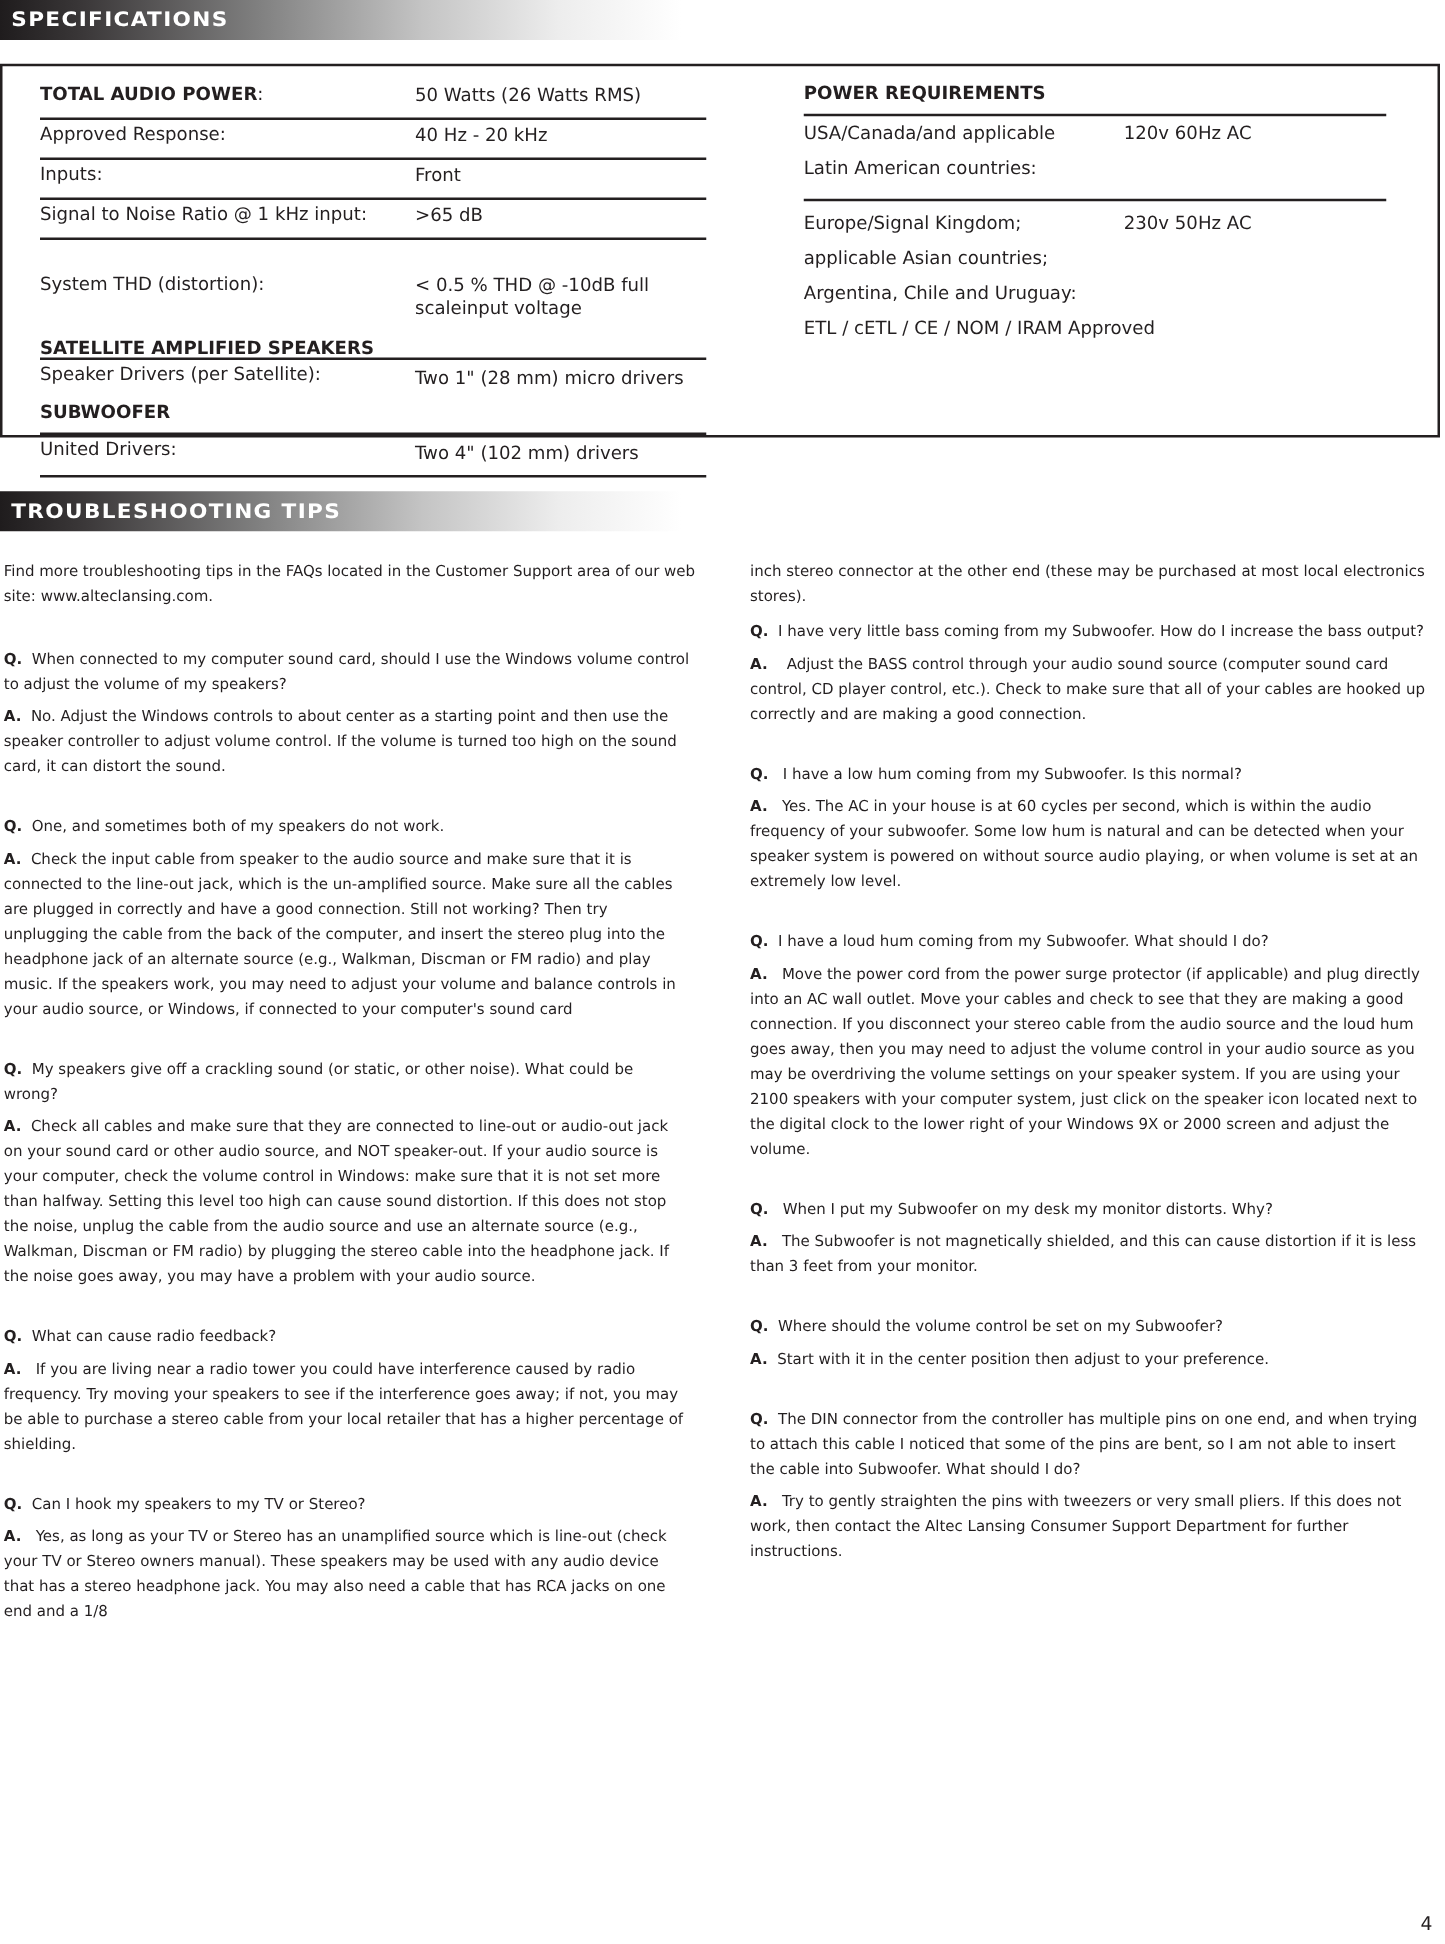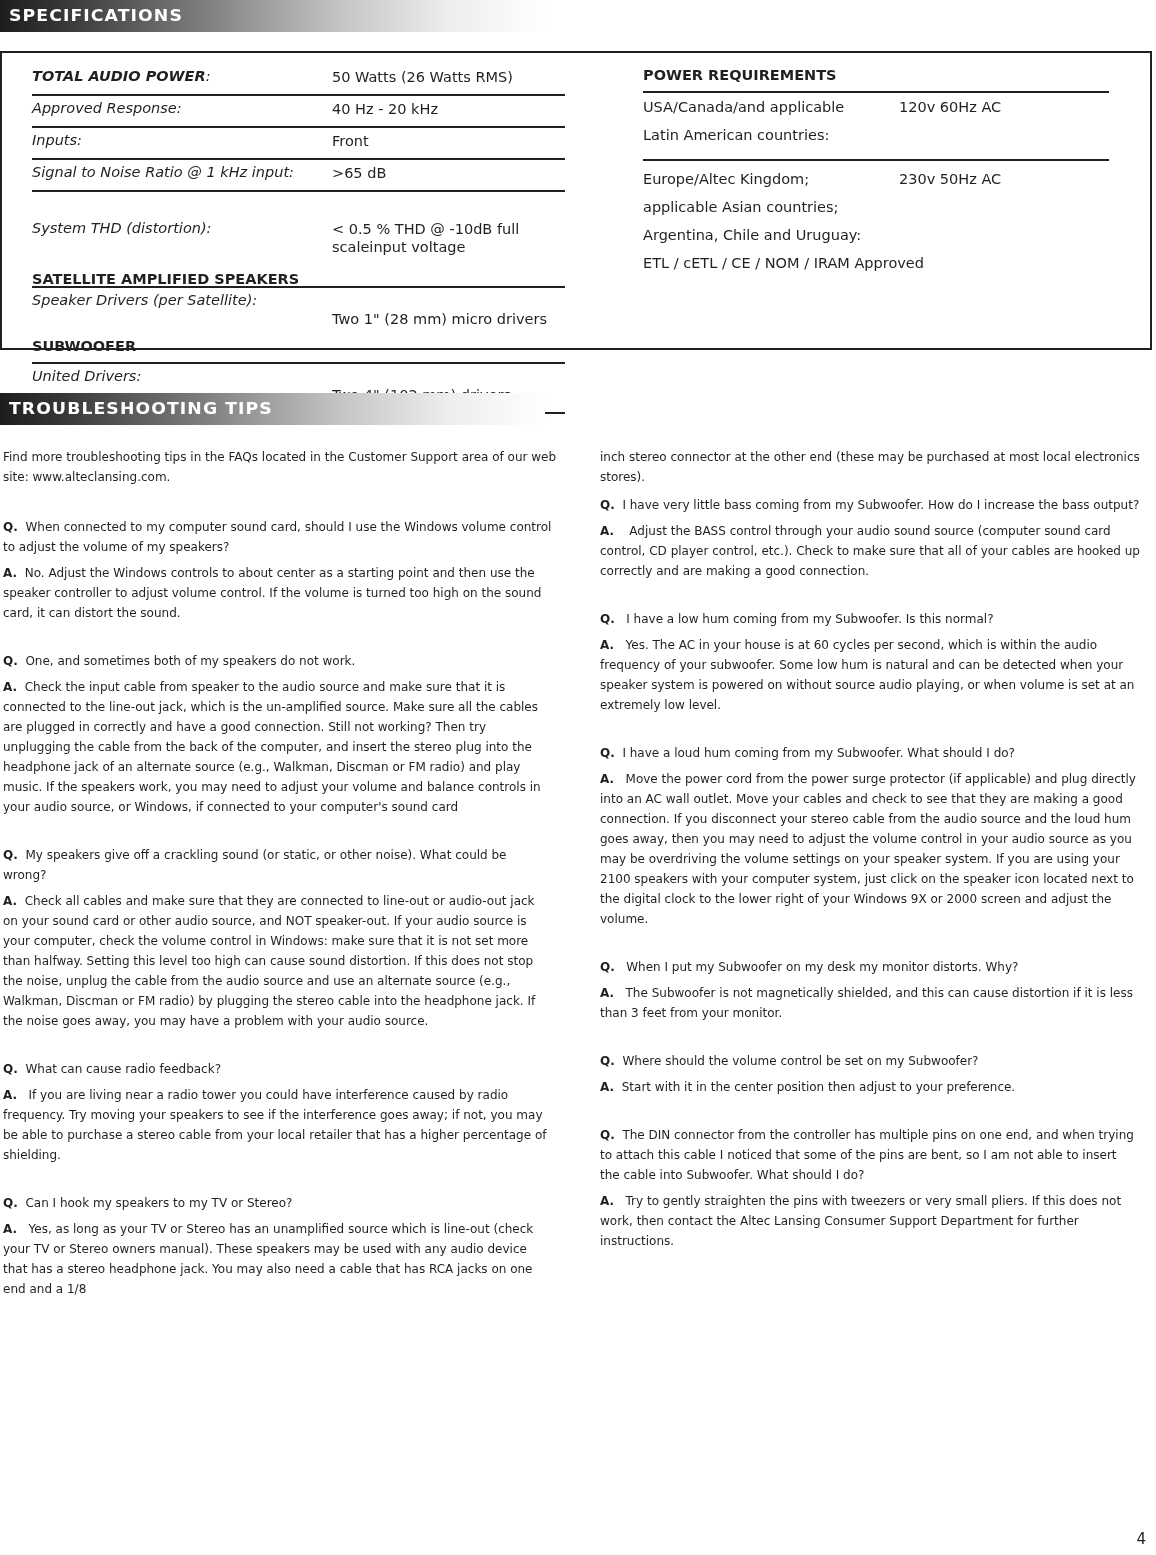--- a/index.html
+++ b/index.html
@@ -20,27 +20,27 @@
     #specs-bar { top: 0; }
     #tips-bar { top: 393px; }
 
     .spec-box {
       position: absolute; left: 0; top: 51px; width: 1148px; height: 295px;
       border: 2px solid #231f20;
     }
     .spec-table { position: absolute; left: 30px; top: 14px; width: 533px; }
     .spec-row { position: relative; border-bottom: 2px solid #231f20; padding: 1px 0 4px 0; min-height: 20px; }
     .spec-row.no-rule { border-bottom: none; }
-    .spec-row .lbl { position: absolute; left: 0; top: 1px; width: 300px; font-style: italic; }
+    .spec-row .lbl { position: absolute; left: 0; top: 1px; width: 300px; }
     .spec-row .val { margin-left: 300px; line-height: 18px; }
     .spec-row .heading { font-weight: bold; }
     .spec-row.r0 { height: 22px; }
     .spec-row.r1, .spec-row.r2, .spec-row.r3 { height: 22px; padding-top: 4px; }
     .spec-row.r4 { height: 62px; padding-top: 4px; margin-top: 24px; }
-    .spec-row.sub { height: 22px; padding-top: 22px; }
+    .spec-row.sub { height: 22px; padding-top: 6px; }
 
     .power { position: absolute; left: 641px; top: 14px; width: 466px; }
     .power .p-head { font-weight: bold; height: 22px; border-bottom: 2px solid #231f20; padding-bottom: 2px; }
     .power .p-line { height: 28px; line-height: 28px; position: relative; }
     .power .p-line .pv { position: absolute; left: 256px; top: 0; }
     .power .p-rule { border-bottom: 2px solid #231f20; height: 10px; margin-bottom: 4px; }
 
     .col { position: absolute; top: 447px; line-height: 20px; font-size: 12px; }
     #col-left { left: 3px; width: 565px; }
     #col-right { left: 600px; width: 556px; }
@@ -99,21 +99,21 @@
     <div class="p-head">POWER REQUIREMENTS</div>
     <div class="p-line">
       <span>USA/Canada/and applicable</span>
       <span class="pv">120v 60Hz AC</span>
     </div>
     <div class="p-line">
       <span>Latin American countries:</span>
     </div>
     <div class="p-rule"></div>
     <div class="p-line">
-      <span>Europe/Altec Kingdom;</span>
+      <span>Europe/Signal Kingdom;</span>
       <span class="pv">230v 50Hz  AC</span>
     </div>
     <div class="p-line">
       <span>applicable Asian countries;</span>
     </div>
     <div class="p-line">
       <span>Argentina, Chile and Uruguay:</span>
     </div>
     <div class="p-line">ETL / cETL / CE / NOM / IRAM Approved</div>
   </div>

